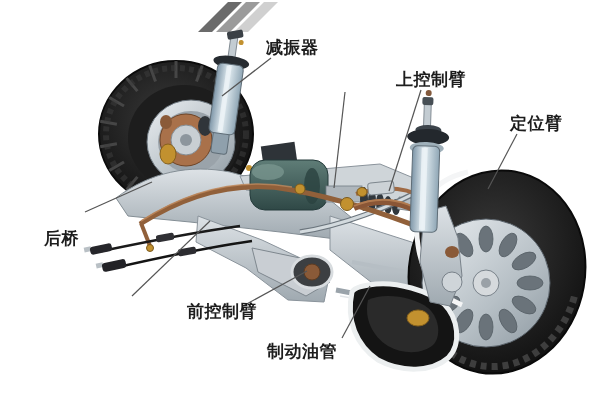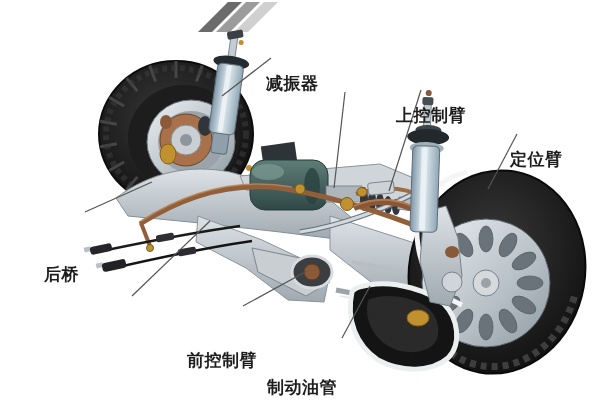--- a/index.html
+++ b/index.html
@@ -9,21 +9,21 @@
   }
   .art{position:absolute;left:0;top:0;width:600px;height:401px;}
   .banner{
     position:absolute;left:0;top:2px;width:232px;height:30px;background:#0c0c0c;
     clip-path:polygon(0 0,222px 0,190px 100%,0 100%);
     color:#fff;font-size:18px;font-weight:bold;line-height:30px;padding-left:18px;
     box-sizing:border-box;letter-spacing:.5px;white-space:nowrap;z-index:3;
   }
   .label{
     position:absolute;color:#1d1d1d;font-size:17px;font-weight:bold;
-    letter-spacing:.5px;white-space:nowrap;z-index:4;margin-top:36px;
+    letter-spacing:.5px;white-space:nowrap;z-index:4;
   }
 </style>
 </head>
 <body>
 
 <div class="stage">
 
   <svg class="art" viewBox="0 0 600 401">
     <defs>
       <radialGradient id="gTire" cx="45%" cy="40%" r="70%">
@@ -224,16 +224,16 @@
       <line x1="243" y1="306" x2="307" y2="271"></line>
       <line x1="342" y1="338" x2="370" y2="286"></line>
     </g>
   </svg>
 
 
   <div class="label" style="left:266px;top:36px"><span>减振器</span></div>
   <div class="label" style="left:396px;top:68px"><span>上控制臂</span></div>
   <div class="label" style="left:510px;top:112px"><span>定位臂</span></div>
   <div class="label" style="left:44px;top:227px"><span>后桥</span></div>
-  <div class="label" style="left:187px;top:313px"><span>前控制臂</span></div>
+  <div class="label" style="left:187px;top:300px"><span>前控制臂</span></div>
   <div class="label" style="left:267px;top:340px"><span>制动油管</span></div>
 
 </div>
 
 </body></html>

